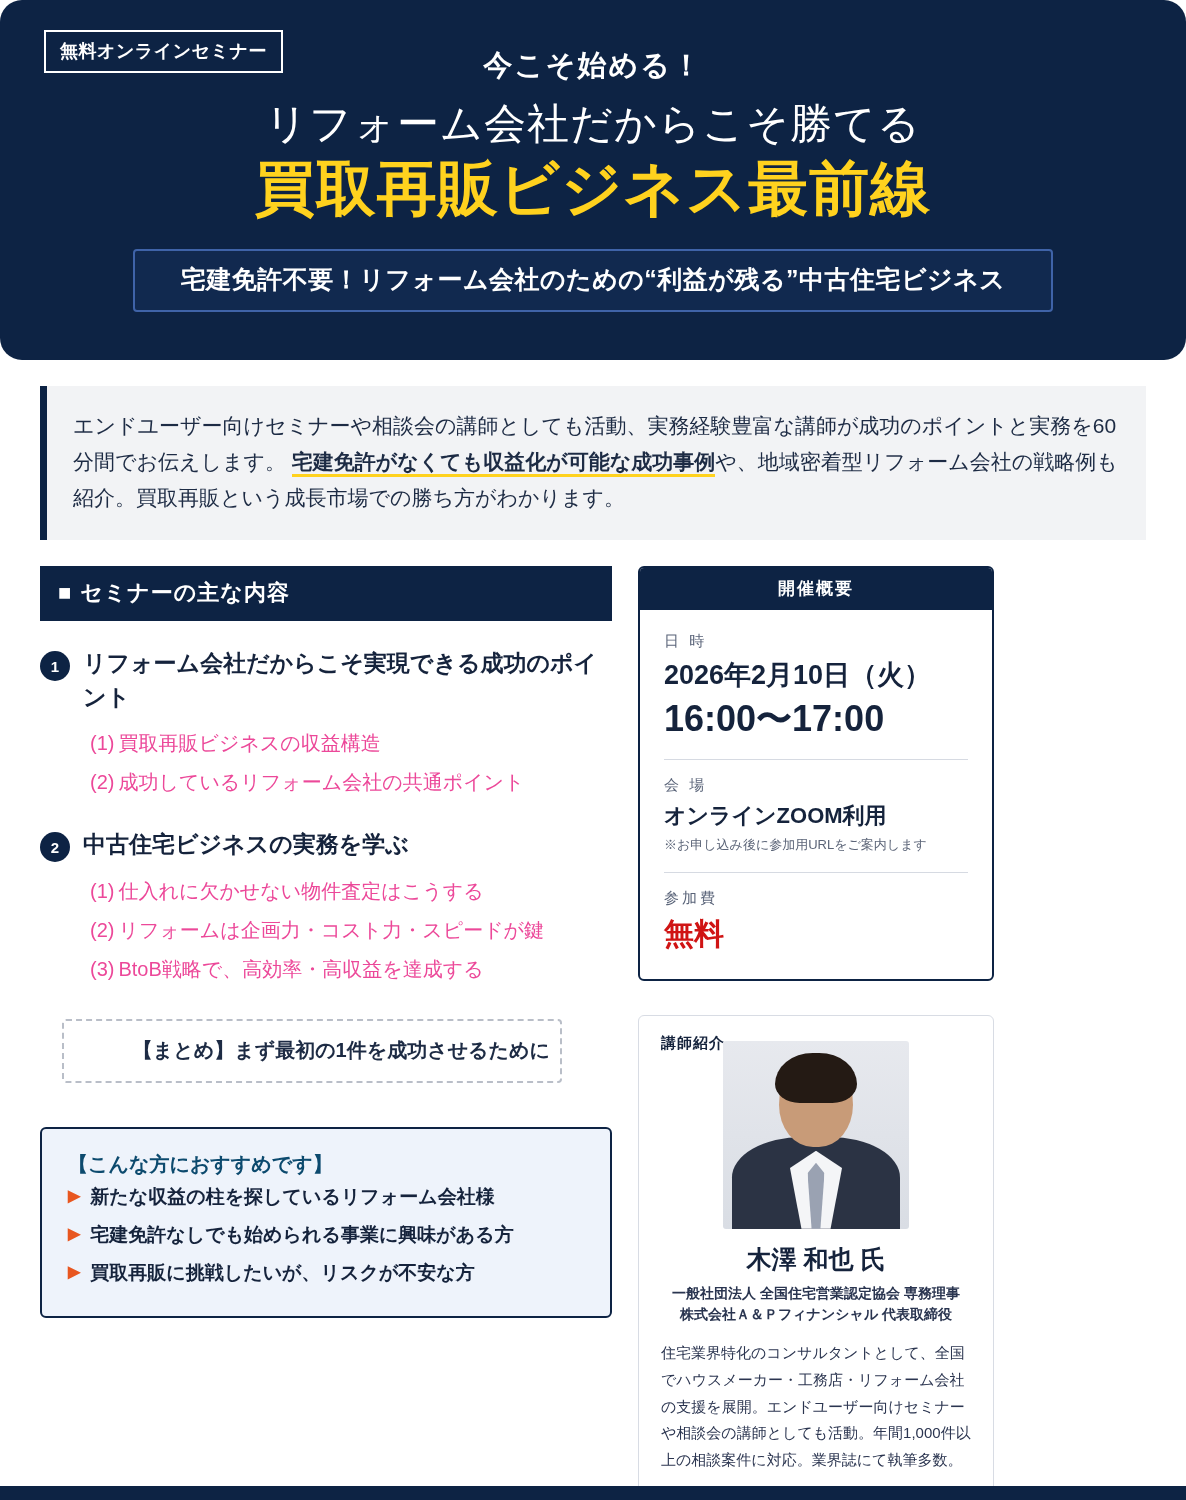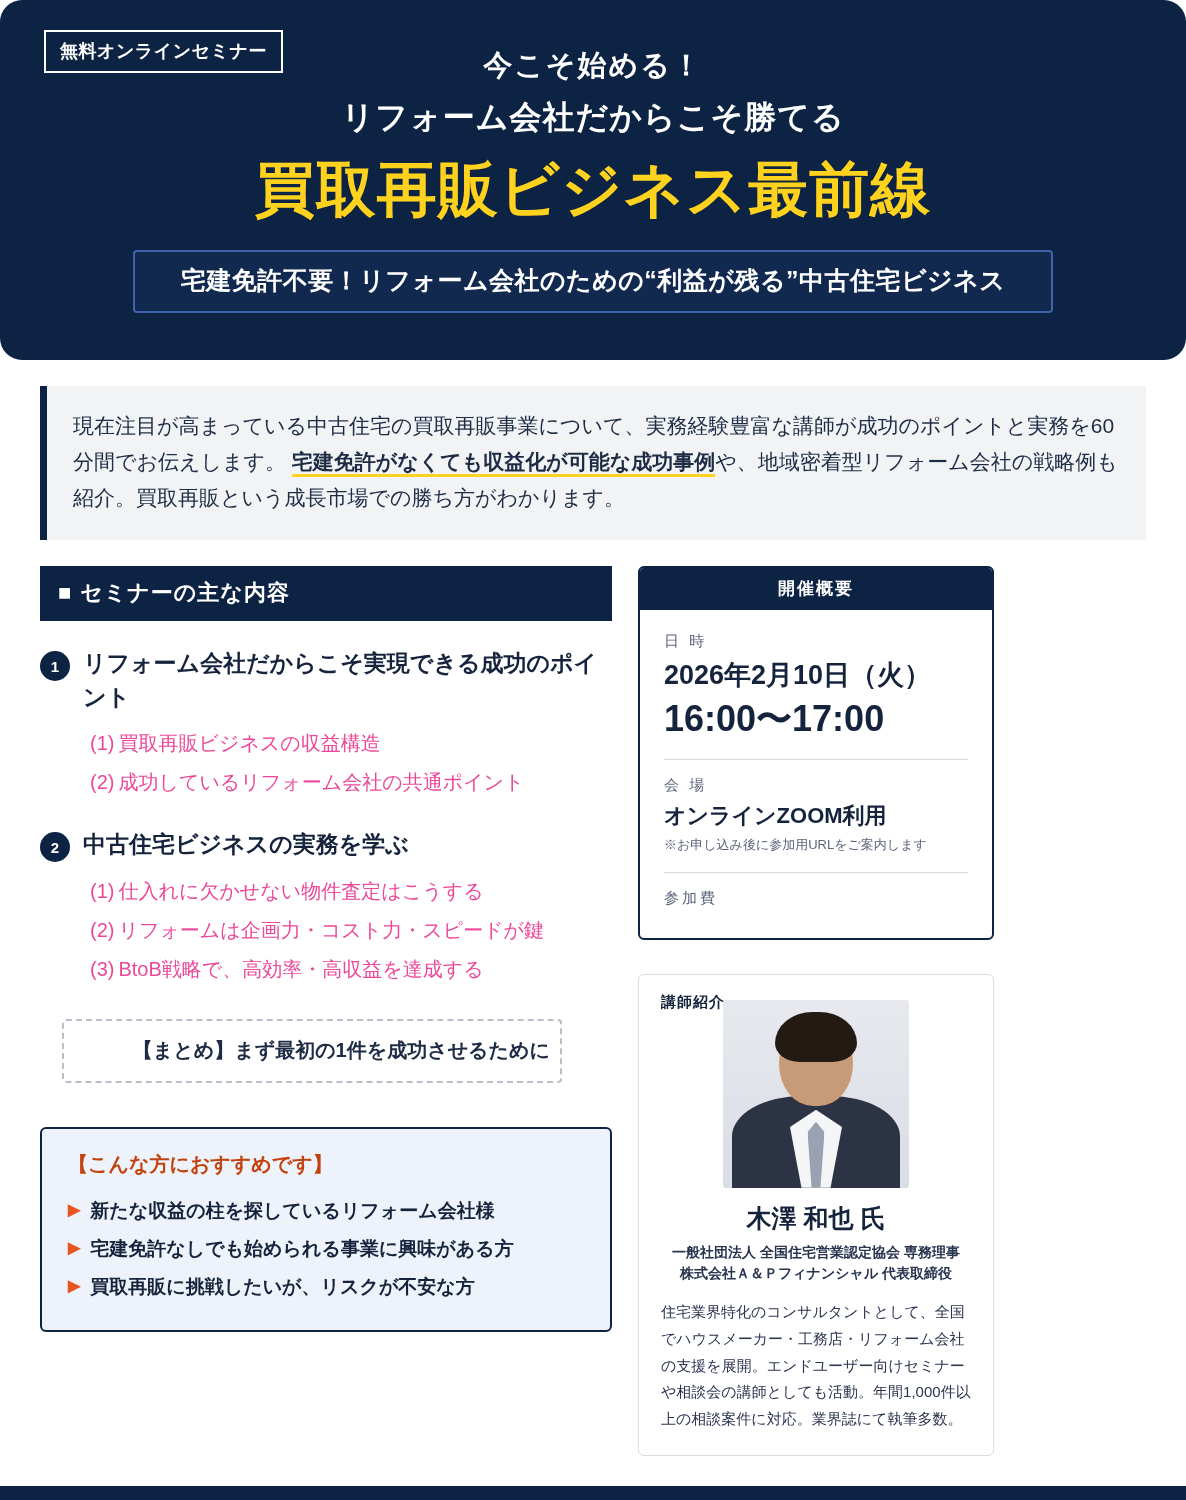--- a/index.html
+++ b/index.html
@@ -35,24 +35,24 @@
     top: 30px;
   }
   .hero-inner { text-align: center; padding-top: 18px; }
   .hero-kicker {
     font-size: 29px;
     font-weight: bold;
     letter-spacing: 2px;
     margin-bottom: 10px;
   }
   .hero-line2 {
-    font-size: 32px;
-    font-weight: bold;
+    font-size: 42px;
+    font-weight: normal;
     letter-spacing: 1px;
-    margin-bottom: 15px;
+    margin-bottom: 2px;
   }
   .hero-line3 {
     font-size: 60px;
     font-weight: bold;
     color: #ffd21e;
     letter-spacing: 1px;
     line-height: 1.15;
   }
   .hero-sub {
     margin: 26px auto 0 auto;
@@ -142,22 +142,21 @@
   .recommend {
     margin-top: 44px;
     background: #eef3fb;
     border: 2px solid #0d2344;
     border-radius: 6px;
     padding: 22px 26px 24px 26px;
   }
   .rec-title {
     font-size: 20px;
     font-weight: bold;
-    margin-bottom: 14px;
-    color: #c2410c;
+    color: #0c4a6e;
   }
   .rec-item {
     display: flex;
     align-items: flex-start;
     gap: 10px;
     font-size: 19px;
     font-weight: bold;
     line-height: 2.0;
     color: #15233c;
   }
@@ -313,21 +312,21 @@
   <div class="hero-inner">
     <div class="hero-kicker">今こそ始める！</div>
     <div class="hero-line2">リフォーム会社だからこそ勝てる</div>
     <div class="hero-line3">買取再販ビジネス最前線</div>
     <div class="hero-sub">宅建免許不要！リフォーム会社のための“利益が残る”中古住宅ビジネス</div>
   </div>
 </div>
 
 <div class="lead-wrap">
   <div class="lead">
-    <span>現在注目が高まっている中古住宅の買取再販事業について、実務経験豊富な講師が成功のポイントと実務を60分間でお伝えします。</span>
+    <span>エンドユーザー向けセミナーや相談会の講師としても活動、実務経験豊富な講師が成功のポイントと実務を60分間でお伝えします。</span>
     <span class="ul-mark">宅建免許がなくても収益化が可能な成功事例</span><span>や、地域密着型リフォーム会社の戦略例も紹介。買取再販という成長市場での勝ち方がわかります。</span>
   </div>
 </div>
 
 <div class="cols">
 
   <div class="col-left">
     <div class="section-head">
       <span class="sq">■</span><span>セミナーの主な内容</span>
     </div>
@@ -380,20 +379,21 @@
       <div class="card-body">
         <div class="f-label">日 時</div>
         <div class="f-date">2026年2月10日（火）</div>
         <div class="f-time">16:00〜17:00</div>
         <div class="divider"></div>
         <div class="f-label">会 場</div>
         <div class="f-place">オンラインZOOM利用</div>
         <div class="f-note">※お申し込み後に参加用URLをご案内します</div>
         <div class="divider"></div>
         <div class="f-label">参加費</div>
+        <div class="f-free">無料</div>
       </div>
     </div>
 
     <div class="speaker-card">
       <div class="sp-label">講師紹介</div>
       <div class="photo-wrap">
         <div class="photo">
           <div class="ph-body"></div>
           <div class="ph-shirt"></div>
           <div class="ph-tie"></div>

